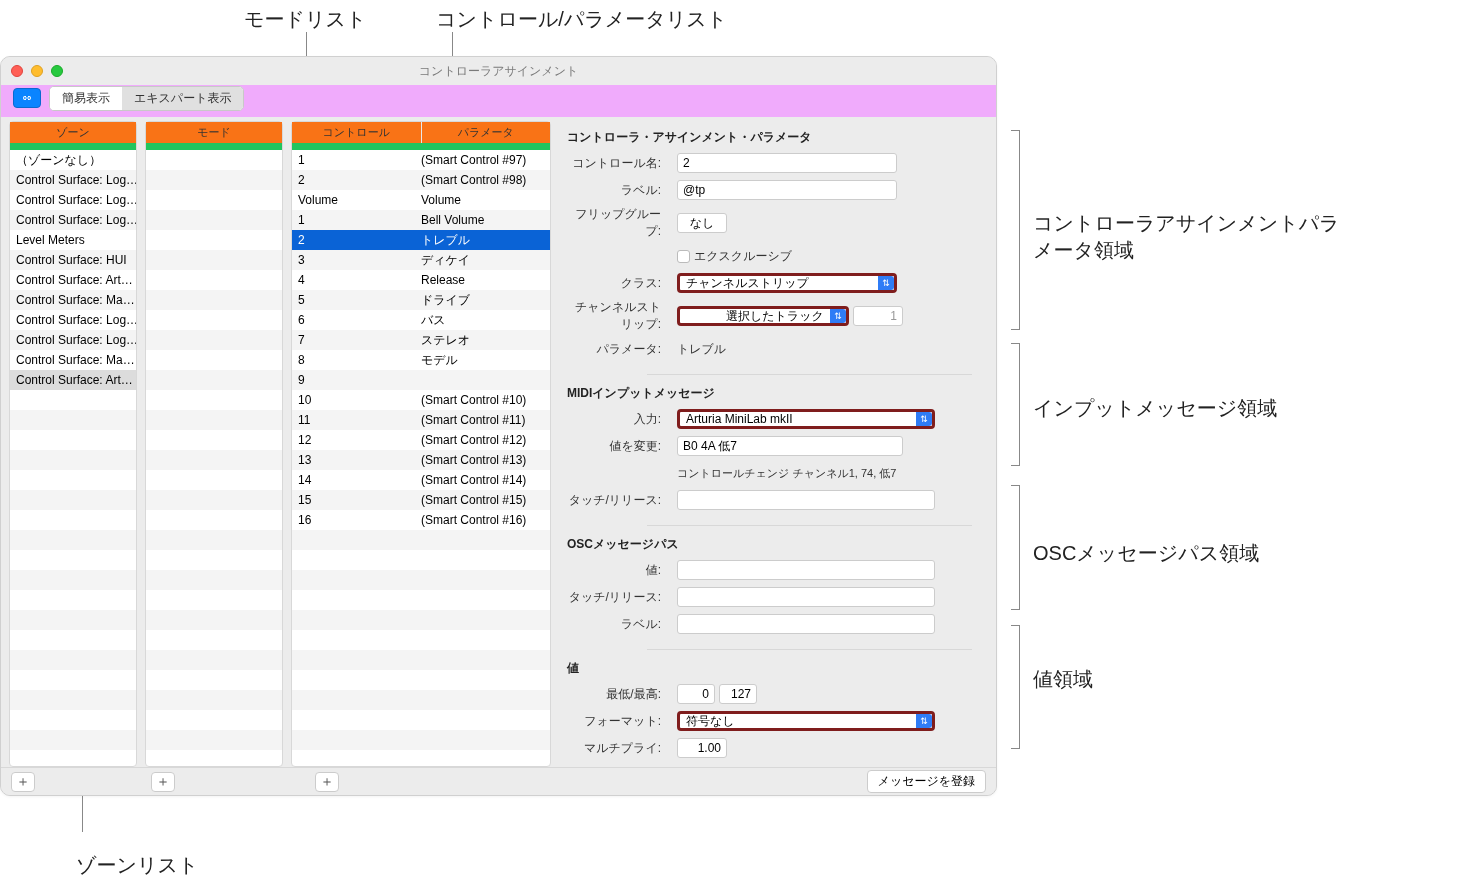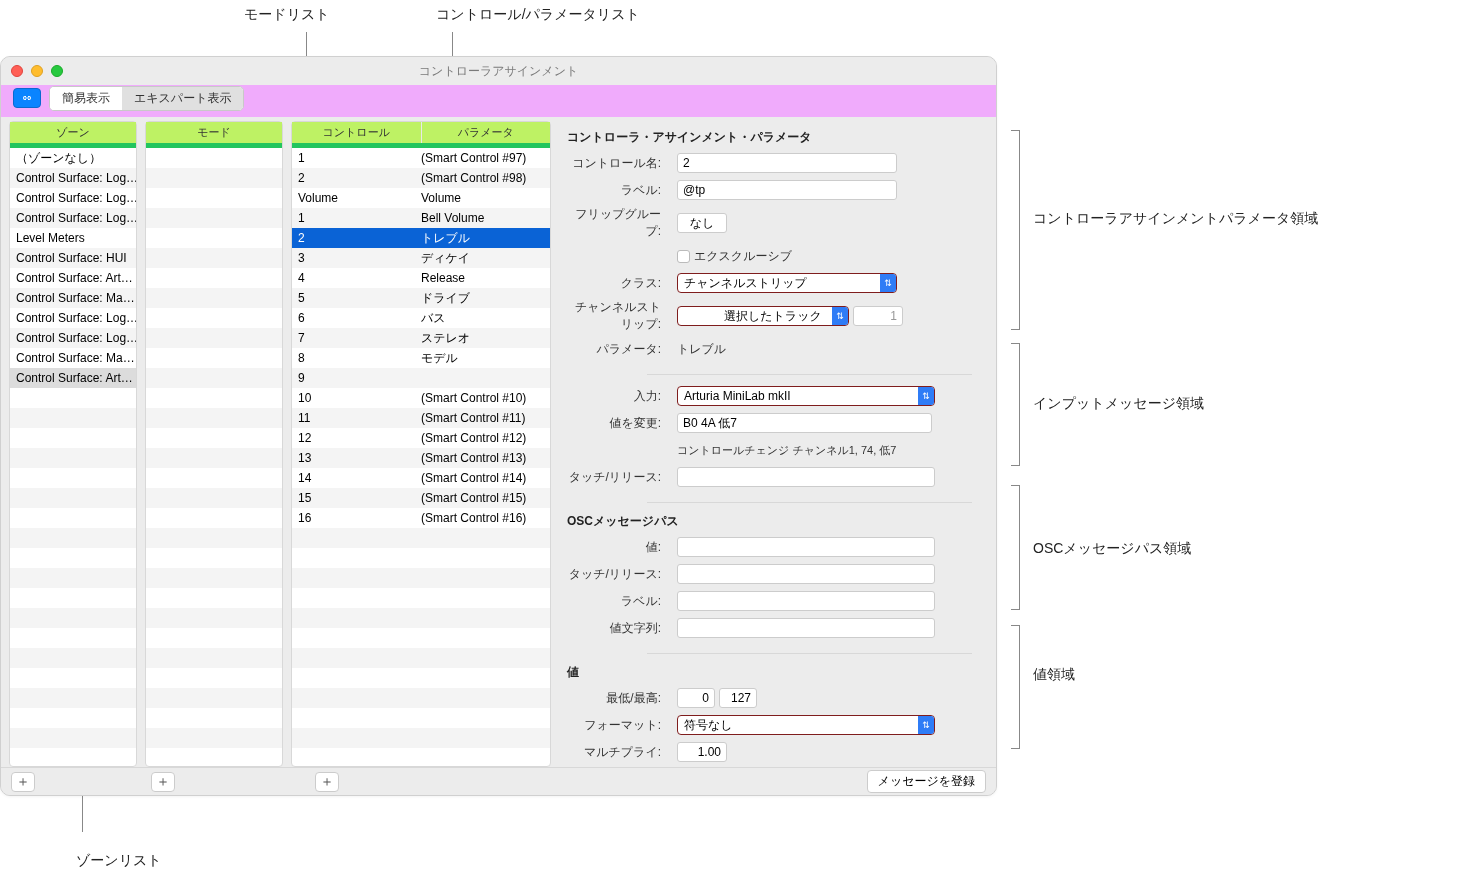--- a/index.html
+++ b/index.html
@@ -7,21 +7,21 @@
       font-family: -apple-system, "Helvetica Neue", Arial, sans-serif;
       font-size: 13px;
       background: #fff;
       width: 1458px;
       height: 896px;
       position: relative;
       color: #000;
     }
     .callout-label {
       position: absolute;
-      font-size: 14px;
+      font-size: 20px;
       color: #222;
     }
     .callout-line {
       position: absolute;
       background: #888;
     }
     .callout-bracket {
       position: absolute;
       border-right: 1px solid #888;
     }
@@ -115,22 +115,22 @@
       border: 1px solid #d8d8d8;
       border-radius: 4px;
     }
     .zone-col { width: 128px; }
     .mode-col { width: 138px; }
     .ctrl-col { width: 260px; }
     .list-head {
       display: flex;
       font-size: 11px;
       color: #333;
-      border-bottom: 5px solid #22c55e;
-      background: #bef264;
+      border-bottom: 7px solid #22c55e;
+      background: #f97316;
     }
     .list-head-cell {
       flex: 1;
       text-align: center;
       padding: 3px 4px;
       border-right: 1px solid #e8e8e8;
     }
     .list-head-cell:last-child { border-right: none; }
     .list-body {
       flex: 1;
@@ -204,21 +204,21 @@
       background: #fff;
       height: 20px;
     }
     .text-input.wide { width: 220px; }
     .text-input.small { width: 50px; text-align: right; }
     .text-input.tiny { width: 38px; text-align: right; }
     .select-ctrl {
       display: flex;
       align-items: center;
       background: #fff;
-      border: 1px solid #7f1d1d;
+      border: 3px solid #7f1d1d;
       border-radius: 4px;
       height: 20px;
       padding: 0 0 0 6px;
       font-size: 12px;
     }
     .select-ctrl .sel-text { flex: 1; }
     .select-ctrl .sel-arrow {
       width: 16px;
       height: 100%;
       background: #2f7cf6;
@@ -543,33 +543,34 @@
           <div class="form-label">パラメータ:</div>
           <div class="form-ctrl">
               <span class="static-text">トレブル</span>
             </div>
         </div>
       </div>
 
       <div class="detail-sep"></div>
 
       <div class="detail-section">
+        <div class="detail-title">MIDIインプットメッセージ</div>
         <div class="form-row">
           <div class="form-label">入力:</div>
           <div class="form-ctrl">
             <div class="select-ctrl" style="width:258px;">
               <span class="sel-text">Arturia MiniLab mkII</span>
               <span class="sel-arrow">⇅</span>
             </div>
           </div>
         </div>
         <div class="form-row">
           <div class="form-label">値を変更:</div>
           <div class="form-ctrl">
-              <input class="text-input" style="width: 255px;" value="B0 4A 低7">
+              <input class="text-input" style="width: 226px;" value="B0 4A 低7">
             </div>
         </div>
         <div class="form-row">
           <div class="form-label"></div>
           <div class="form-ctrl">
               <span class="static-text" style="font-size:11px;">コントロールチェンジ チャンネル1, 74, 低7</span>
             </div>
         </div>
         <div class="form-row">
           <div class="form-label">タッチ/リリース:</div>
@@ -590,26 +591,20 @@
             </div>
         </div>
         <div class="form-row">
           <div class="form-label">タッチ/リリース:</div>
           <div class="form-ctrl">
               <input class="text-input" style="width: 258px;">
             </div>
         </div>
         <div class="form-row">
           <div class="form-label">ラベル:</div>
-          <div class="form-ctrl">
-              <input class="text-input" style="width: 258px;">
-            </div>
-        </div>
-        <div class="form-row">
-          <div class="form-label">値文字列:</div>
           <div class="form-ctrl">
               <input class="text-input" style="width: 258px;">
             </div>
         </div>
       </div>
 
       <div class="detail-sep"></div>
 
       <div class="detail-section">
         <div class="detail-title">値</div>

